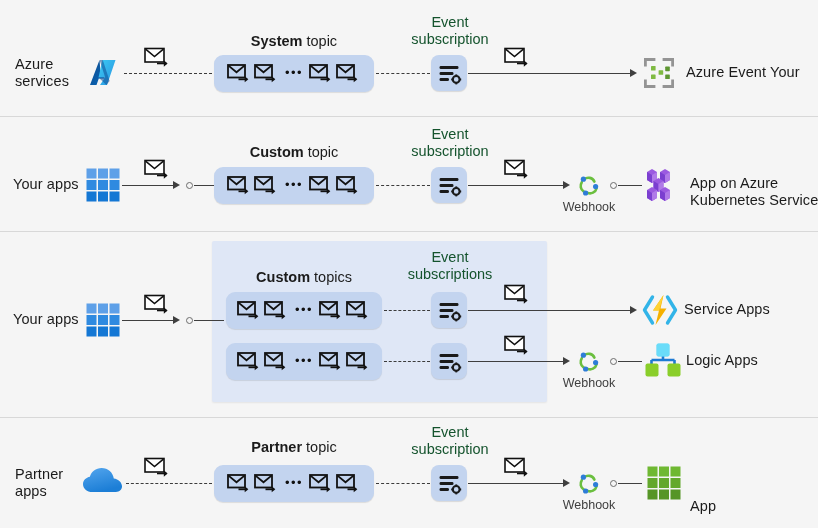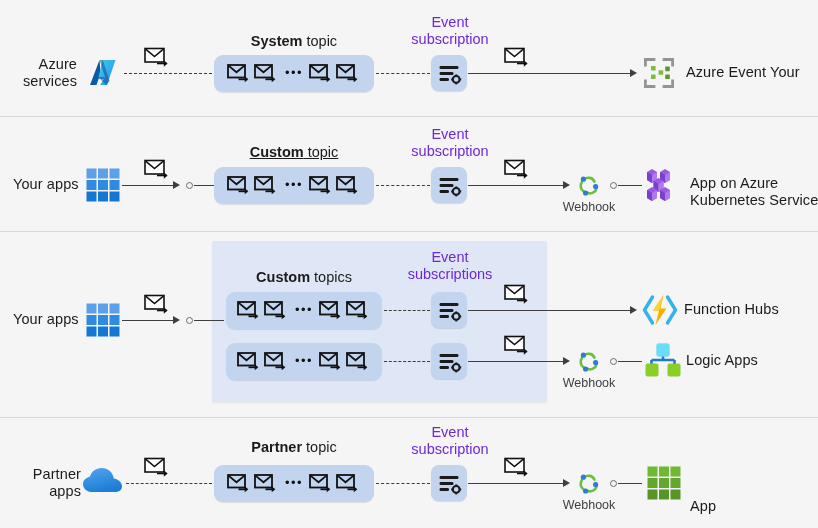--- a/index.html
+++ b/index.html
@@ -22,36 +22,36 @@
 
   
   .lbl{
     position:absolute;
     font-size:14.5px;
     line-height:17px;
     color:#1b1b1b;
     white-space:pre-line;
     letter-spacing:0.1px;
   }
-  .lbl.center{text-align:right;}
+  .lbl.center{text-align:left;}
   .topic-title{
     position:absolute;
     font-size:14.5px;
     line-height:17px;
     text-align:center;
     white-space:nowrap;
     color:#1b1b1b;
   }
   .topic-title b{font-weight:bold;margin-top:44px;}
   .sub-title{
     position:absolute;
     font-size:14.5px;
     line-height:17px;
     text-align:center;
-    color:#6d28d9;
+    color:#14532d;
     white-space:pre-line;
   }
   .webhook-cap{
     position:absolute;
     font-size:12.5px;
     line-height:14px;
     color:#404040;
     text-align:center;
     white-space:nowrap;
   }
@@ -285,21 +285,21 @@
 
     <div class="node" style="left:144px;top:158px;">
       <svg width="27" height="22" viewBox="0 0 27 22">
         <rect x="1" y="2.5" width="19" height="13.5" fill="#fff" stroke="#111" stroke-width="1.6"></rect>
         <path d="M1.6 3.2 L10.5 10.5 L19.4 3.2" fill="none" stroke="#111" stroke-width="1.6"></path>
         <path d="M13 17.5 L22.5 17.5" stroke="#111" stroke-width="1.6" fill="none"></path>
         <path d="M19.8 14.3 L23.6 17.5 L19.8 20.7 Z" fill="#111"></path>
       </svg>
     </div>
 
-    <div class="topic-title" style="left:214px;top:144px;width:160px;text-decoration:underline;">
+    <div class="topic-title" style="left:214px;top:144px;width:160px;">
       <b>Custom</b><span> topic</span>
     </div>
 
     <div class="topic-pill" style="left:214px;top:167px;width:160px;height:37px;">
       <span class="env">
         <svg width="25" height="21" viewBox="0 0 25 21">
             <rect x="1" y="2" width="17" height="12.5" fill="none" stroke="#111" stroke-width="1.8"></rect>
             <path d="M1.5 2.6 L9.5 9.3 L17.5 2.6" fill="none" stroke="#111" stroke-width="1.8"></path>
             <path d="M11.5 16.3 L20.2 16.3" stroke="#111" stroke-width="1.8"></path>
             <path d="M17.7 13.3 L21.3 16.3 L17.7 19.3 Z" fill="#111"></path>
@@ -576,21 +576,21 @@
     </div>
 
     <div class="node" style="left:641px;top:293px;">
       <svg width="38" height="34" viewBox="0 0 38 34">
         <path d="M11.5 4 L3.5 17 L11.5 30" fill="none" stroke="#32b4e8" stroke-width="3.4" stroke-linecap="round" stroke-linejoin="round"></path>
         <path d="M26.5 4 L34.5 17 L26.5 30" fill="none" stroke="#32b4e8" stroke-width="3.4" stroke-linecap="round" stroke-linejoin="round"></path>
         <path d="M22.5 2 L12 17.5 L18 17.5 L14.5 32 L25.5 15.5 L19.5 15.5 Z" fill="#f5b000"></path>
         <path d="M22.5 2 L12 17.5 L18 17.5 L15.5 27 Z" fill="#ffd233"></path>
       </svg>
     </div>
-    <div class="lbl" style="left:684px;top:301px;width:130px;">Function Hubs</div>
+    <div class="lbl" style="left:684px;top:301px;width:130px;">Service Apps</div>
 
     <div class="solidline" style="left:468px;top:361px;width:97px;"></div>
     <div class="arrowhead" style="left:563px;top:356.5px;"></div>
     <div class="node" style="left:504px;top:334px;">
       <svg width="27" height="22" viewBox="0 0 27 22">
         <rect x="1" y="2.5" width="19" height="13.5" fill="#fff" stroke="#111" stroke-width="1.6"></rect>
         <path d="M1.6 3.2 L10.5 10.5 L19.4 3.2" fill="none" stroke="#111" stroke-width="1.6"></path>
         <path d="M13 17.5 L22.5 17.5" stroke="#111" stroke-width="1.6"></path>
         <path d="M19.8 14.3 L23.6 17.5 L19.8 20.7 Z" fill="#111"></path>
       </svg>

